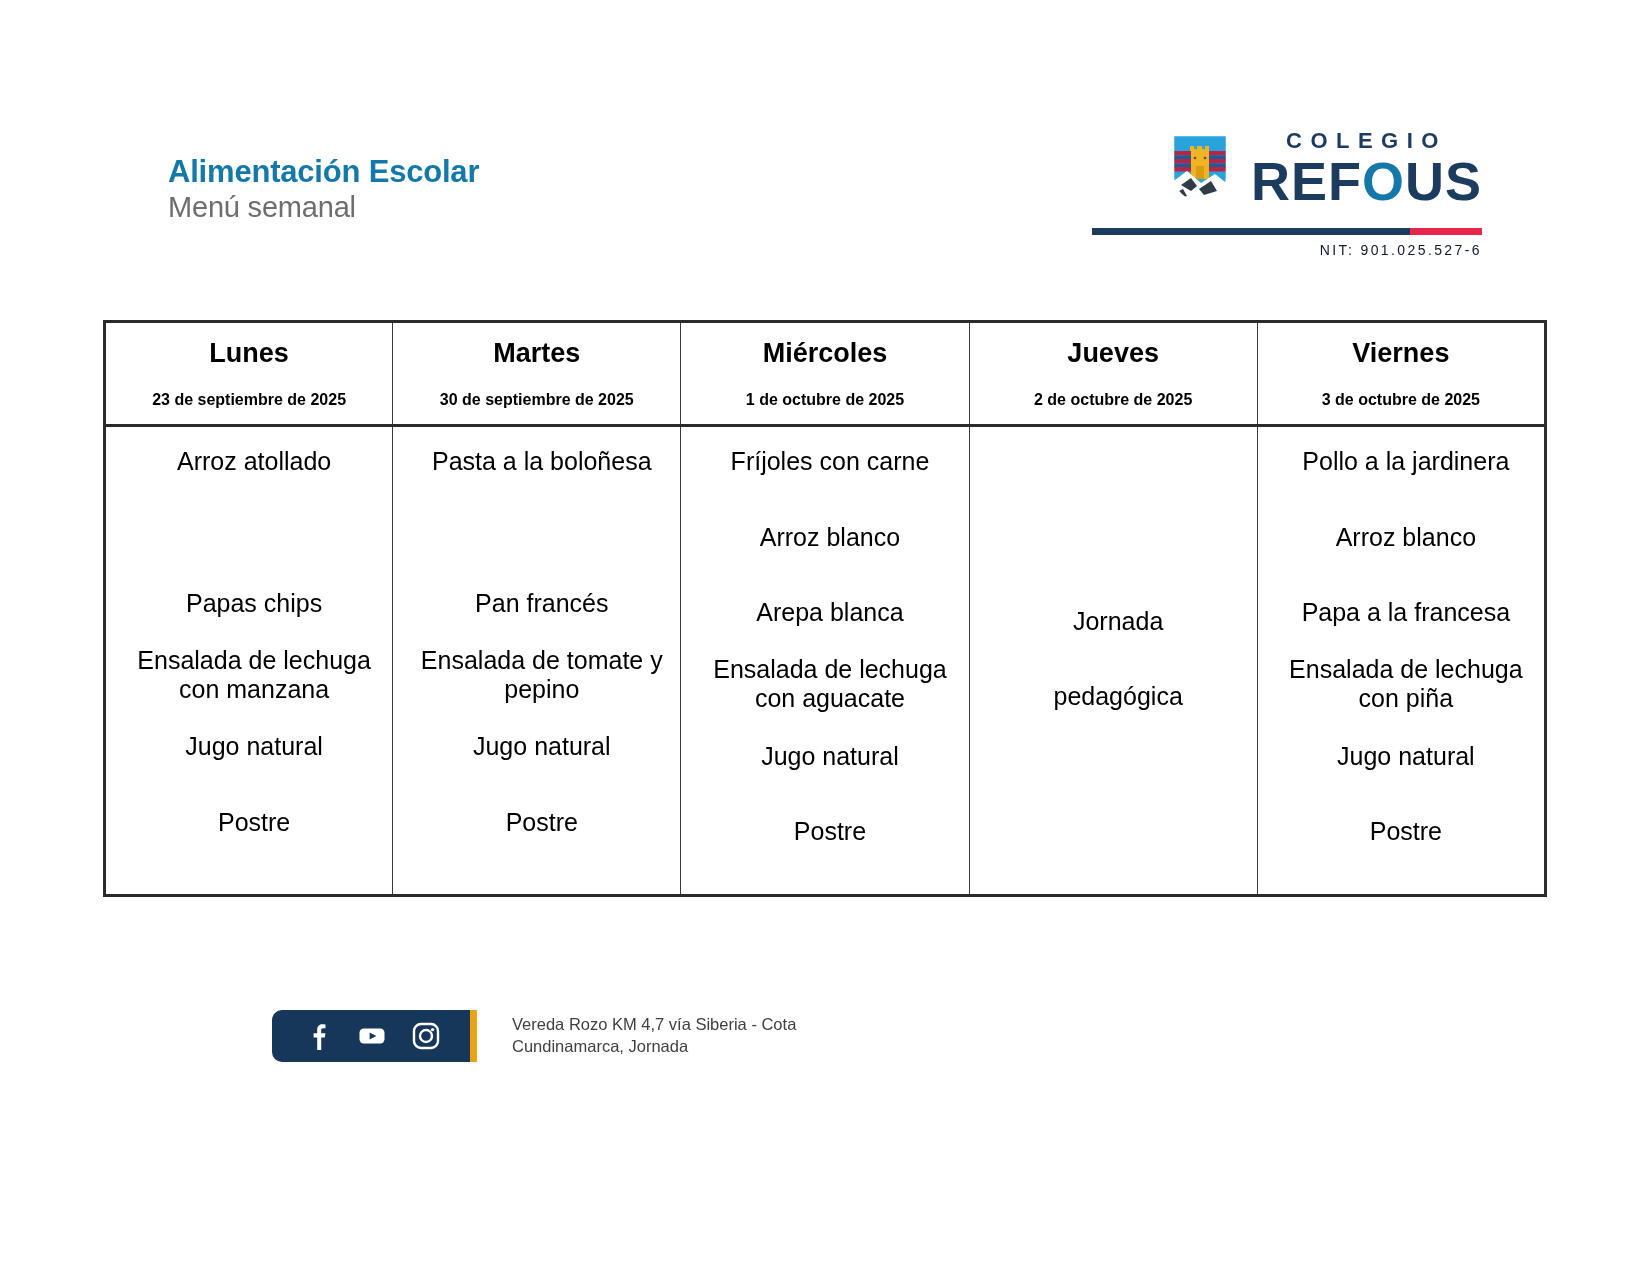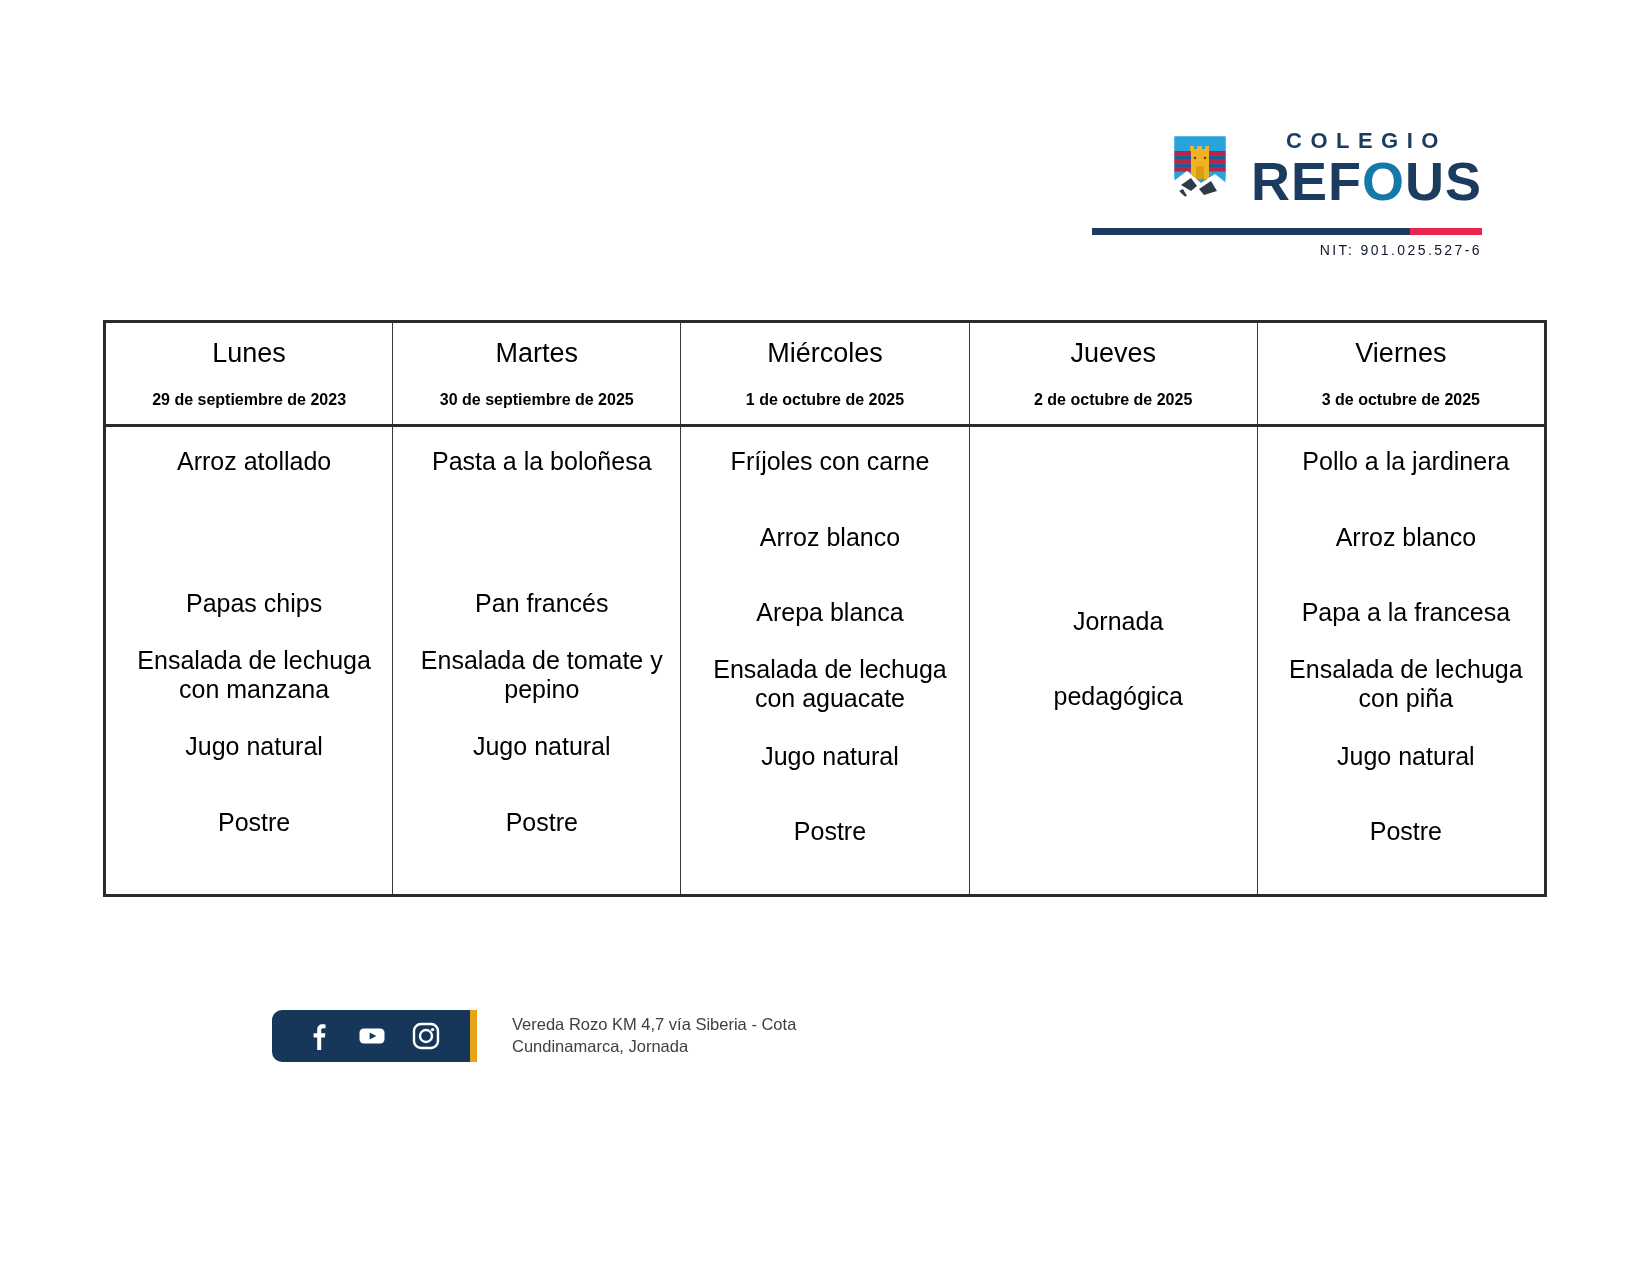--- a/index.html
+++ b/index.html
@@ -118,21 +118,21 @@
   .menu-table thead th {
     border-top: 3px solid #2b2b2b;
     border-bottom: 3px solid #2b2b2b;
     padding: 16px 6px 16px 6px;
     height: 102px;
   }
   .menu-table thead th:first-child { border-left: 3px solid #2b2b2b; }
   .menu-table thead th:last-child  { border-right: 3px solid #2b2b2b; }
   .day-name {
     font-size: 27px;
-    font-weight: normal;
+    font-weight: bold;
     color: #000;
     line-height: 1.1;
   }
   .day-date {
     font-size: 16px;
     font-weight: bold;
     color: #000;
     margin-top: 22px;
     line-height: 1.1;
   }
@@ -207,20 +207,24 @@
     line-height: 1.33;
   }
 </style>
 </head>
 <body>
 
 <div class="page">
 
   <div class="header">
 
+    <div class="brand-title-block">
+      <div class="brand-line1">Alimentación Escolar</div>
+      <div class="brand-line2">Menú semanal</div>
+    </div>
 
     <div class="logo-block">
       <div class="logo-row">
         <svg class="shield" viewBox="0 0 58 74">
           <defs>
             <clipPath id="shieldClip">
               <path d="M2 2 H56 V44 C56 58 44 68 29 72 C14 68 2 58 2 44 Z"></path>
             </clipPath>
           </defs>
           <g clip-path="url(#shieldClip)">
@@ -262,21 +266,21 @@
 
       <div class="nit">NIT: 901.025.527-6</div>
     </div>
   </div>
 
   <table class="menu-table">
     <thead>
       <tr id="header-row">
           <th>
             <div class="day-name">Lunes</div>
-            <div class="day-date">29 de septiembre de 2023</div>
+            <div class="day-date">23 de septiembre de 2025</div>
           </th>
           <th>
             <div class="day-name">Martes</div>
             <div class="day-date">30 de septiembre de 2025</div>
           </th>
           <th>
             <div class="day-name">Miércoles</div>
             <div class="day-date">1 de octubre de 2025</div>
           </th>
           <th>

